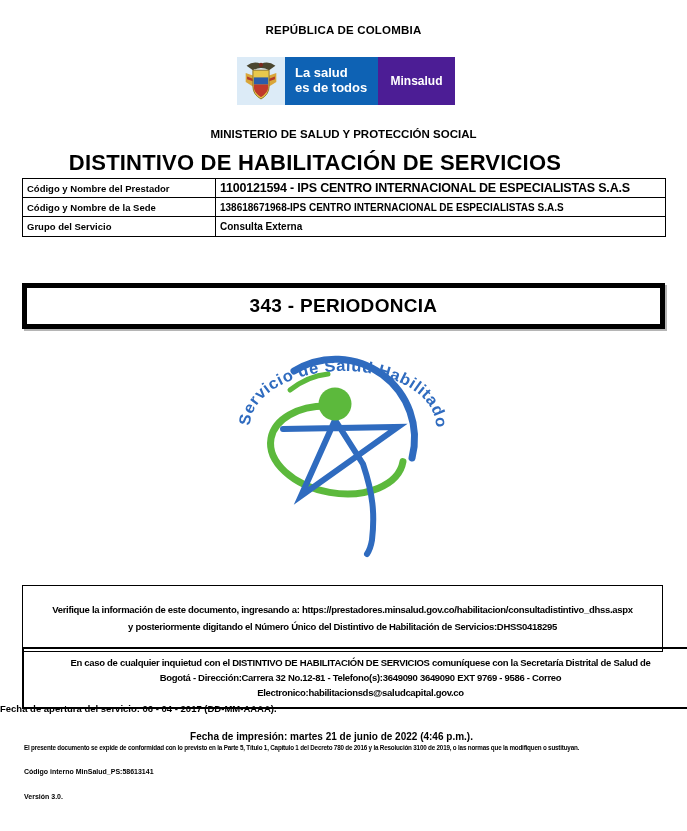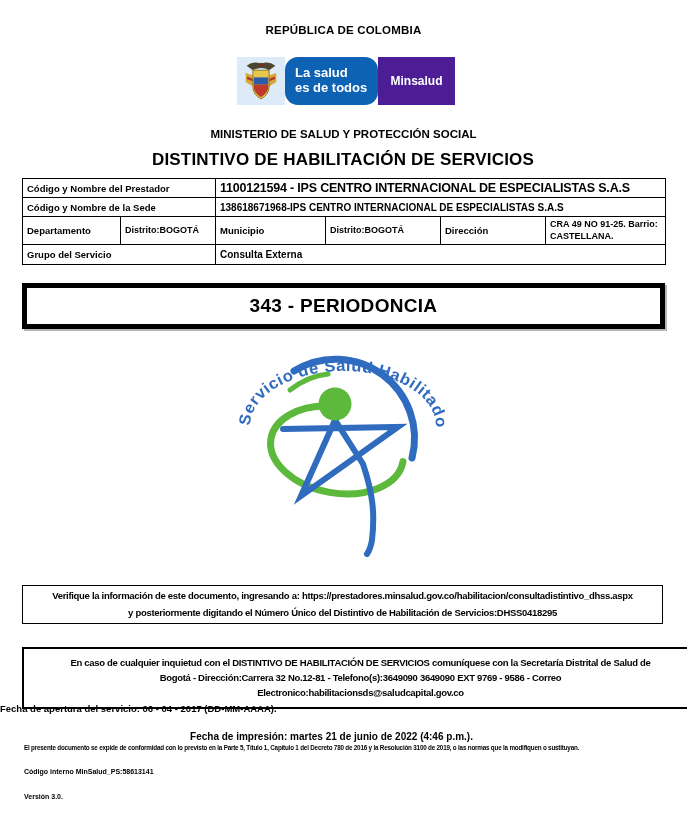--- a/index.html
+++ b/index.html
@@ -7,25 +7,25 @@
     position:relative;width:687px;height:831px;background:#ffffff;
     font-family:"Liberation Sans",sans-serif;color:#000;overflow:hidden;
   }
   .center{text-align:center;}
   .abs{position:absolute;}
 
   .republic{top:24px;left:0;width:687px;font-size:11.5px;font-weight:bold;letter-spacing:.2px;}
 
   .logoBanner{top:57px;left:237px;height:48px;display:flex;flex-direction:row;}
   .crest{width:48px;height:48px;background:#dcebf7;display:flex;align-items:center;justify-content:center;}
-  .slogan{width:93px;height:48px;background:#0e62b4;color:#fff;display:flex;flex-direction:column;justify-content:center;padding-left:10px;box-sizing:border-box;font-size:13px;font-weight:bold;line-height:1.15;border-radius:13px;}
+  .slogan{width:93px;height:48px;background:#0e62b4;color:#fff;display:flex;flex-direction:column;justify-content:center;padding-left:10px;box-sizing:border-box;font-size:13px;font-weight:bold;line-height:1.15;}
   .brand{width:77px;height:48px;background:#4c1d95;color:#fff;display:flex;align-items:center;justify-content:center;font-size:12px;font-weight:bold;}
 
   .ministry{top:128px;left:0;width:687px;font-size:11.5px;font-weight:bold;}
-  .docTitle{top:150px;left:0;width:630px;font-size:17px;font-weight:bold;letter-spacing:.2px;padding-left:28px;}
+  .docTitle{top:150px;left:0;width:630px;font-size:22px;font-weight:bold;letter-spacing:.2px;}
 
   table.info{
     position:absolute;top:178px;left:22px;width:643px;border-collapse:collapse;
     font-size:9.5px;font-weight:bold;table-layout:fixed;
   }
   table.info td{border:1.5px solid #000;padding:2px 4px;vertical-align:middle;overflow:hidden;}
   td.val-lg{font-size:12.5px;letter-spacing:-0.2px;}
   td.val-md{font-size:10px;}
   td.val-sm{font-size:9px;line-height:1.25;}
   tr.r1{height:17px;} tr.r2{height:19px;} tr.r3{height:28px;} tr.r4{height:20px;}
@@ -37,21 +37,21 @@
     font-size:19px;font-weight:bold;letter-spacing:.3px;box-sizing:content-box;
   }
 
   .sealWrap{top:346px;left:228px;width:230px;height:215px;}
 
   .numLine{top:552px;left:22px;width:643px;white-space:nowrap;}
   .numLabel{font-size:10.5px;font-weight:bold;font-style:italic;}
   .numValue{font-size:19px;font-weight:bold;font-style:italic;letter-spacing:.3px;}
 
   .verifyBox{
-    top:585px;left:22px;width:631px;border:1.5px solid #000;padding:2px 4px;
+    top:585px;left:22px;width:631px;border:1.5px solid #000;padding:16px 4px;
     font-size:9.5px;font-weight:bold;letter-spacing:-0.3px;line-height:1.75;
     text-align:center;white-space:nowrap;
   }
   .contactBox{
     top:647px;left:22px;width:629px;border:2px solid #000;padding:6px 22px;
     font-size:9.5px;font-weight:bold;letter-spacing:-0.3px;line-height:1.6;
     text-align:center;white-space:nowrap;
   }
   .apertura{top:703px;left:0;width:663px;text-align:left;font-size:9.5px;font-weight:bold;}
   .impresion{top:731px;left:0;width:663px;text-align:center;font-size:10px;font-weight:bold;}
@@ -101,28 +101,20 @@
     </colgroup>
     <tbody>
         <tr class="r1">
       <td colspan="2">Código y Nombre del Prestador</td>
       <td colspan="4" class="val-lg">1100121594 - IPS CENTRO INTERNACIONAL DE ESPECIALISTAS S.A.S</td>
     </tr>
     <tr class="r2">
       <td colspan="2">Código y Nombre de la Sede</td>
       <td colspan="4" class="val-md">138618671968-IPS CENTRO INTERNACIONAL DE ESPECIALISTAS S.A.S</td>
     </tr>
-    <tr class="r3">
-      <td>Departamento</td>
-      <td class="val-sm">Distrito:BOGOTÁ</td>
-      <td>Municipio</td>
-      <td class="val-sm">Distrito:BOGOTÁ</td>
-      <td>Dirección</td>
-      <td class="val-sm">CRA 49 NO 91-25. Barrio: CASTELLANA.</td>
-    </tr>
     <tr class="r4">
       <td colspan="2">Grupo del Servicio</td>
       <td colspan="4" class="val-md">Consulta Externa</td>
     </tr>
   </tbody>
     </table>
 
   <div class="abs serviceBox">343 - PERIODONCIA</div>
 
   <div class="abs sealWrap">

